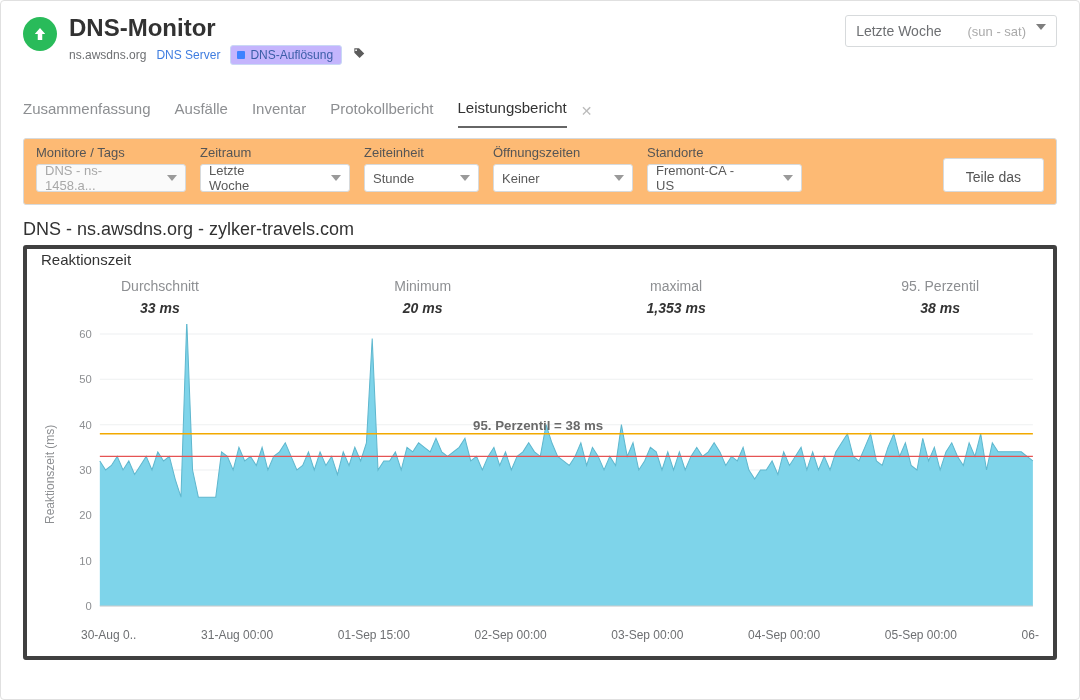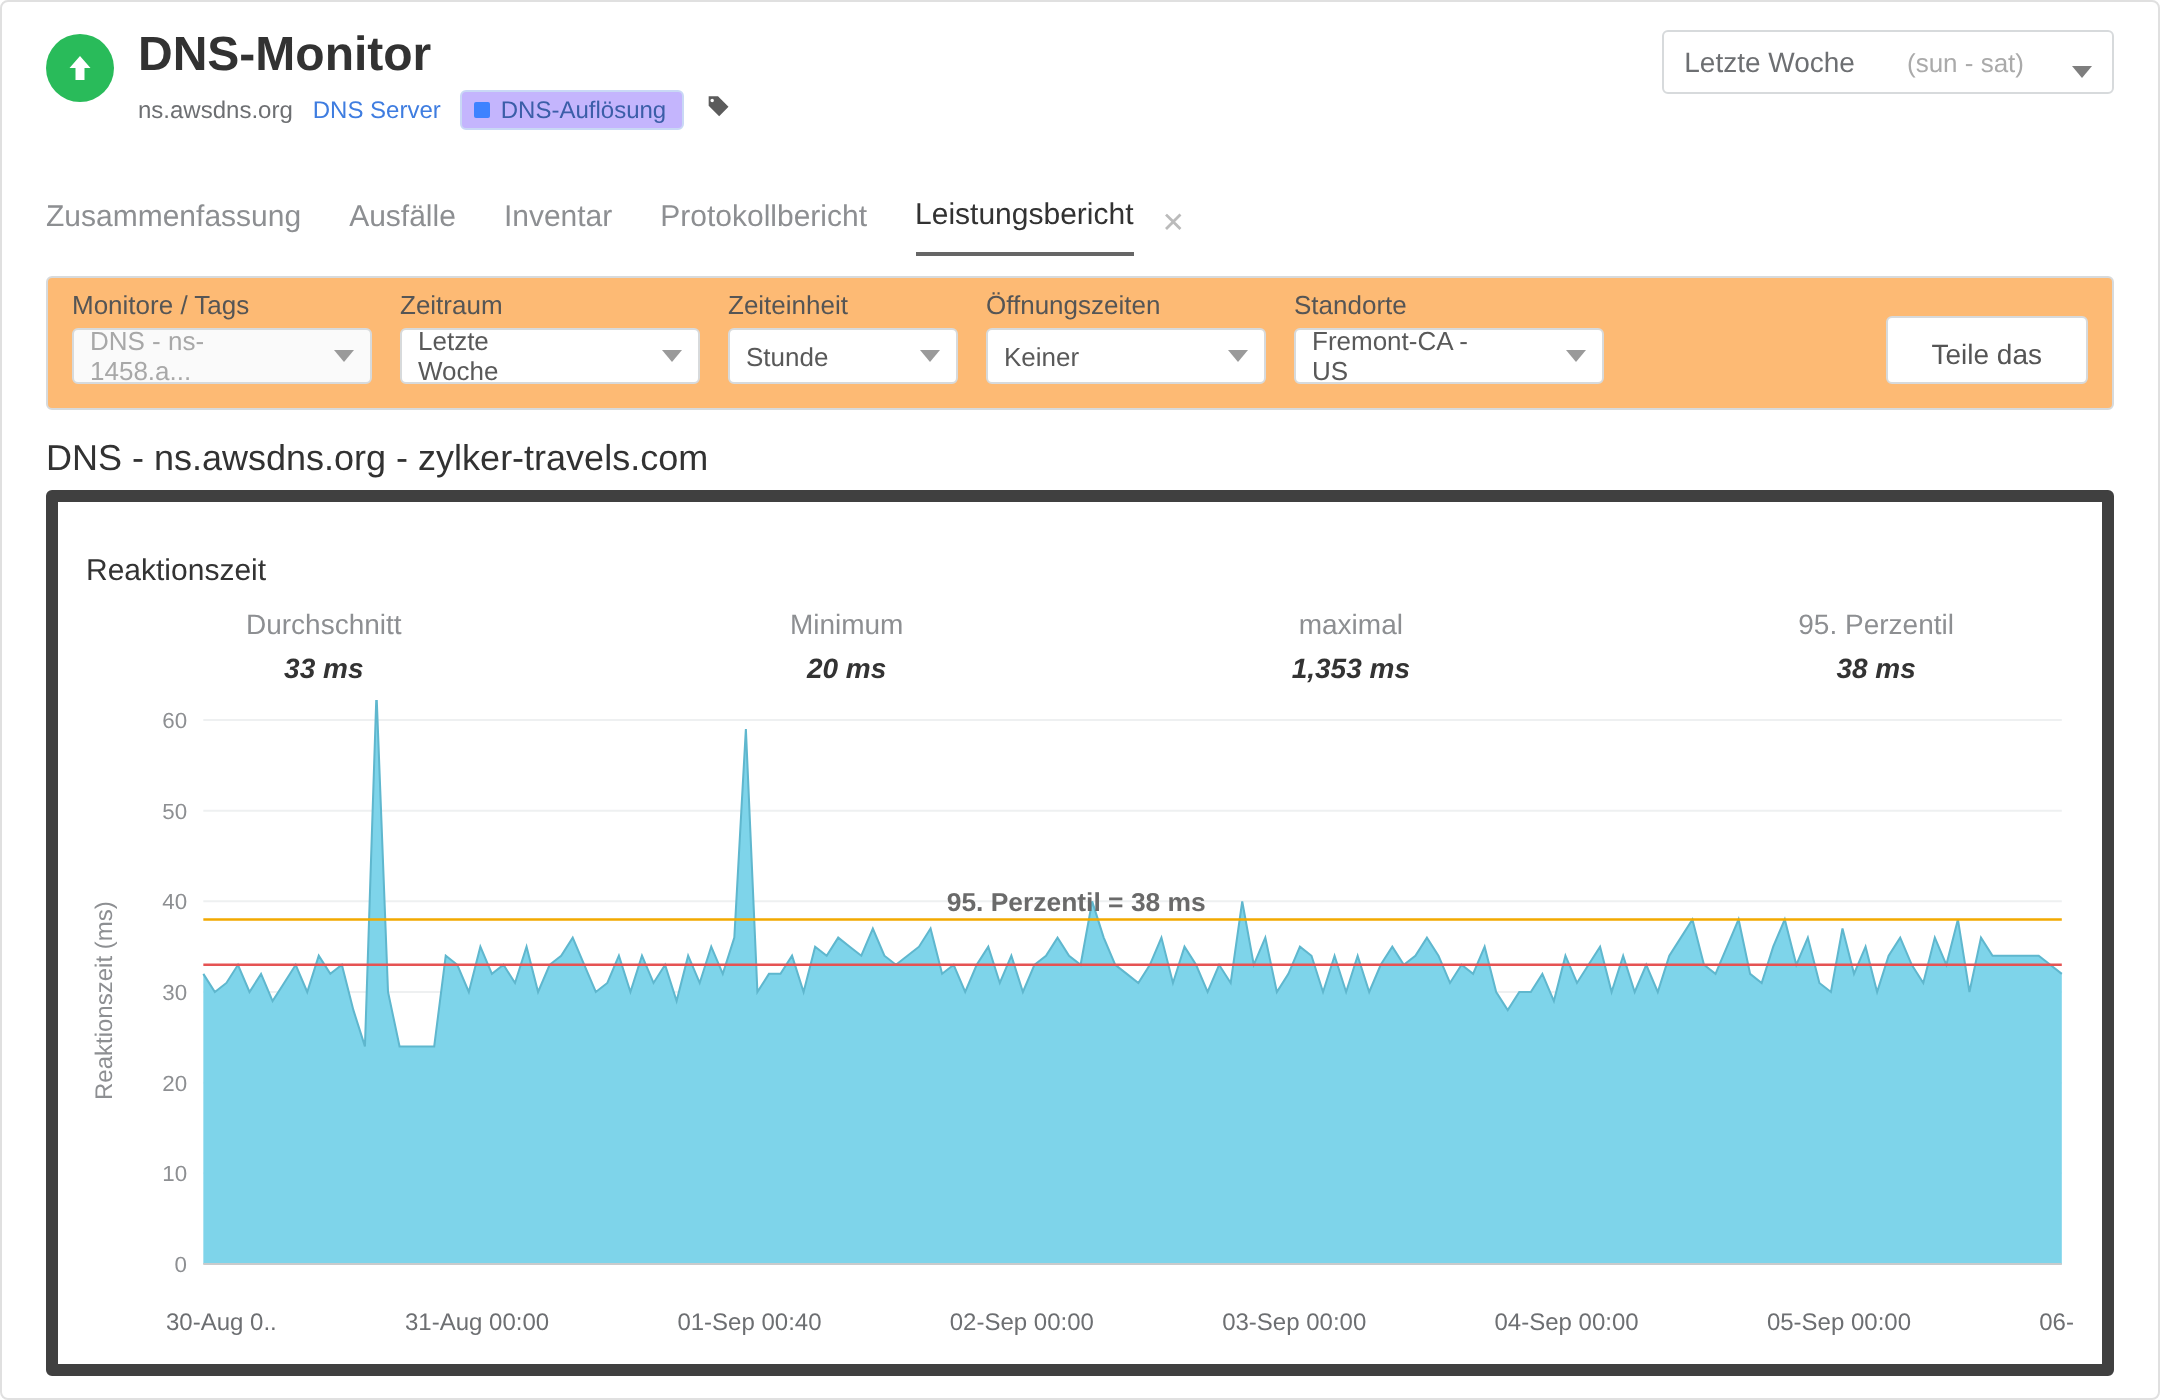--- a/index.html
+++ b/index.html
@@ -47,21 +47,21 @@
   .fgrp { display:flex; flex-direction:column; gap:4px; }
   .fgrp label { font-size:13px; color:#555; }
   .sel { border:1px solid var(--border); border-radius:3px; height:28px; display:flex; align-items:center; justify-content:space-between; padding:0 8px; font-size:13px; color:#595959; background:#fff; cursor:pointer;gap:42px; }
   .sel .caret { border-top-color:#9a9a9a; }
   .sel.muted { color:#a8a8a8; background:#fafafa; }
   .sharebtn { margin-left:auto; height:34px; padding:10px 22px; border:1px solid var(--border); border-radius:3px; background:#fff; font-size:14px; color:#555; cursor:pointer; }
 
   
   .panel { margin-top:14px; }
   .panel-title { font-size:18px; font-weight:500; margin:10px 0 5px 0; }
-  .card { border:6px solid #404040; border-radius:3px; padding:26px 14px 14px 14px; background:#fff; }
+  .card { border:4px solid #404040; border-radius:3px; padding:2px 14px 14px 14px; background:#fff; }
   .card-heading { font-size:15px; font-weight:500; color:#333; margin-bottom:6px; }
   .statsrow { display:flex; justify-content:space-between; padding:4px 60px 0 80px; }
   .stat { text-align:center; font-size:14px; }
   .stat .lbl { color:var(--muted); }
   .stat .val { color:#333; margin-top:6px; font-weight:600;font-style:italic; }
   .chartwrap { display:flex; margin-top:8px; }
   .yaxis-label { writing-mode:vertical-rl; transform:rotate(180deg); font-size:12px; color:var(--muted); text-align:center; padding:0 2px; }
   .chart-svg { flex:1; }
   .xticks { display:flex; justify-content:space-between; font-size:12px; color:var(--muted2); padding:4px 0 0 40px; }
   .p-label { font-size:13px; fill:#6a6a6a; font-weight:600;}
@@ -90,21 +90,21 @@
           <span class="tag-ic">
             <svg width="14" height="14" viewBox="0 0 24 24">
                 <path d="M21 11l-9-9H4v8l9 9 8-8zM7 7a1.5 1.5 0 110-3 1.5 1.5 0 010 3z" fill="#5c5c5c"></path>
               </svg>
           </span>
         </div>
       </div>
     </div>
     <div class="tr-dd">
       <span>Letzte Woche</span>
-      <span style="display:flex;align-items:flex-end;gap:20px">
+      <span style="display:flex;align-items:flex-start;gap:6px">
         <span class="sub">(sun - sat)</span>
         <span class="caret"></span>
       </span>
     </div>
   </div>
 
   <div class="tabs">
     <div class="tab">Zusammenfassung</div>
     <div class="tab">Ausfälle</div>
     <div class="tab">Inventar</div>
@@ -197,21 +197,21 @@
             <path d="M 40 136.93333333333334 L 45.67701863354037 146 L 51.35403726708074 141.46666666666664 L 57.03105590062112 132.39999999999998 L 62.70807453416149 146 L 68.38509316770187 136.93333333333334 L 74.06211180124224 150.53333333333333 L 79.73913043478261 141.46666666666664 L 85.41614906832298 132.39999999999998 L 91.09316770186336 146 L 96.77018633540374 127.86666666666667 L 102.4472049689441 136.93333333333334 L 108.12422360248448 132.39999999999998 L 113.80124223602485 155.06666666666666 L 119.47826086956522 173.2 L 125.15527950310559 -3.6000000000000227 L 130.83229813664596 146 L 136.50931677018633 173.2 L 142.18633540372673 173.2 L 147.86335403726707 173.2 L 153.54037267080747 173.2 L 159.2173913043478 127.86666666666667 L 164.8944099378882 132.39999999999998 L 170.57142857142856 146 L 176.24844720496895 123.33333333333331 L 181.9254658385093 136.93333333333334 L 187.6024844720497 132.39999999999998 L 193.27950310559007 141.46666666666664 L 198.95652173913044 123.33333333333331 L 204.6335403726708 146 L 210.31055900621118 132.39999999999998 L 215.98757763975155 127.86666666666667 L 221.66459627329192 118.80000000000001 L 227.3416149068323 132.39999999999998 L 233.0186335403727 146 L 238.69565217391303 141.46666666666664 L 244.37267080745343 127.86666666666667 L 250.04968944099377 146 L 255.72670807453417 127.86666666666667 L 261.40372670807454 141.46666666666664 L 267.08074534161494 132.39999999999998 L 272.7577639751553 150.53333333333333 L 278.4347826086956 127.86666666666667 L 284.111801242236 141.46666666666664 L 289.7888198757764 123.33333333333331 L 295.46583850931677 136.93333333333334 L 301.1428571428571 118.80000000000001 L 306.8198757763975 14.53333333333336 L 312.4968944099379 146 L 318.17391304347825 136.93333333333334 L 323.8509316770186 136.93333333333334 L 329.527950310559 127.86666666666667 L 335.2049689440994 146 L 340.88198757763973 123.33333333333331 L 346.55900621118013 127.86666666666667 L 352.2360248447205 118.80000000000001 L 357.9130434782609 123.33333333333331 L 363.5900621118012 127.86666666666667 L 369.2670807453416 114.26666666666665 L 374.944099378882 127.86666666666667 L 380.62111801242236 132.39999999999998 L 386.2981366459627 127.86666666666667 L 391.9751552795031 123.33333333333331 L 397.6521739130435 114.26666666666665 L 403.32919254658384 136.93333333333334 L 409.0062111801242 132.39999999999998 L 414.6832298136646 146 L 420.360248447205 132.39999999999998 L 426.0372670807454 123.33333333333331 L 431.71428571428567 141.46666666666664 L 437.39130434782606 127.86666666666667 L 443.06832298136646 146 L 448.74534161490686 132.39999999999998 L 454.4223602484472 127.86666666666667 L 460.09937888198755 118.80000000000001 L 465.77639751552795 127.86666666666667 L 471.45341614906835 132.39999999999998 L 477.1304347826087 100.66666666666669 L 482.8074534161491 118.80000000000001 L 488.48447204968943 132.39999999999998 L 494.16149068322983 136.93333333333334 L 499.8385093167701 141.46666666666664 L 505.5155279503105 132.39999999999998 L 511.1925465838509 118.80000000000001 L 516.8695652173913 141.46666666666664 L 522.5465838509317 123.33333333333331 L 528.223602484472 132.39999999999998 L 533.9006211180124 146 L 539.5776397515529 132.39999999999998 L 545.2546583850932 141.46666666666664 L 550.9316770186335 100.66666666666669 L 556.6086956521739 132.39999999999998 L 562.2857142857142 118.80000000000001 L 567.9627329192547 146 L 573.639751552795 136.93333333333334 L 579.3167701863354 123.33333333333331 L 584.9937888198758 127.86666666666667 L 590.6708074534162 146 L 596.3478260869565 127.86666666666667 L 602.024844720497 146 L 607.7018633540372 127.86666666666667 L 613.3788819875776 146 L 619.055900621118 132.39999999999998 L 624.7329192546583 123.33333333333331 L 630.4099378881988 132.39999999999998 L 636.0869565217391 127.86666666666667 L 641.7639751552795 118.80000000000001 L 647.4409937888199 127.86666666666667 L 653.1180124223603 141.46666666666664 L 658.7950310559006 132.39999999999998 L 664.472049689441 136.93333333333334 L 670.1490683229813 123.33333333333331 L 675.8260869565217 146 L 681.5031055900621 155.06666666666666 L 687.1801242236024 146 L 692.8571428571429 146 L 698.5341614906832 136.93333333333334 L 704.2111801242237 150.53333333333333 L 709.888198757764 127.86666666666667 L 715.5652173913043 141.46666666666664 L 721.2422360248447 132.39999999999998 L 726.9192546583851 123.33333333333331 L 732.5962732919254 146 L 738.2732919254659 127.86666666666667 L 743.9503105590062 146 L 749.6273291925467 132.39999999999998 L 755.304347826087 146 L 760.9813664596273 127.86666666666667 L 766.6583850931677 118.80000000000001 L 772.335403726708 109.73333333333335 L 778.0124223602484 132.39999999999998 L 783.6894409937888 136.93333333333334 L 789.3664596273292 123.33333333333331 L 795.0434782608696 109.73333333333335 L 800.72049689441 136.93333333333334 L 806.3975155279503 141.46666666666664 L 812.0745341614908 123.33333333333331 L 817.7515527950311 109.73333333333335 L 823.4285714285713 132.39999999999998 L 829.1055900621118 118.80000000000001 L 834.7826086956521 141.46666666666664 L 840.4596273291926 146 L 846.1366459627329 114.26666666666665 L 851.8136645962733 136.93333333333334 L 857.4906832298137 123.33333333333331 L 863.1677018633541 146 L 868.8447204968944 127.86666666666667 L 874.5217391304348 118.80000000000001 L 880.1987577639751 132.39999999999998 L 885.8757763975156 141.46666666666664 L 891.5527950310559 118.80000000000001 L 897.2298136645962 132.39999999999998 L 902.9068322981367 109.73333333333335 L 908.583850931677 146 L 914.2608695652174 118.80000000000001 L 919.9378881987578 127.86666666666667 L 925.6149068322982 127.86666666666667 L 931.2919254658385 127.86666666666667 L 936.9689440993789 127.86666666666667 L 942.6459627329192 127.86666666666667 L 948.3229813664597 132.39999999999998 L 954 136.93333333333334" fill="none" stroke="var(--chart-line)" stroke-width="1"></path>
             <line x1="40" y1="109.73333333333335" x2="954" y2="109.73333333333335" stroke="var(--percentile-line)" stroke-width="1.3"></line>
             <line x1="40" y1="132.39999999999998" x2="954" y2="132.39999999999998" stroke="var(--avg-line)" stroke-width="1.3"></line>
             <text class="p-label" x="405.6" y="105.73333333333335">95. Perzentil = 38 ms</text>
             <line x1="40" y1="282" x2="954" y2="282" stroke="#c9cbcc"></line>
           </svg>
       </div>
       <div class="xticks" id="xticks">
           <span>30-Aug 0..</span>
           <span>31-Aug 00:00</span>
-          <span>01-Sep 00:40</span>
+          <span>01-Sep 15:00</span>
           <span>02-Sep 00:00</span>
           <span>03-Sep 00:00</span>
           <span>04-Sep 00:00</span>
           <span>05-Sep 00:00</span>
           <span>06-</span>
         </div>
     </div>
   </div>
 
 </div>

